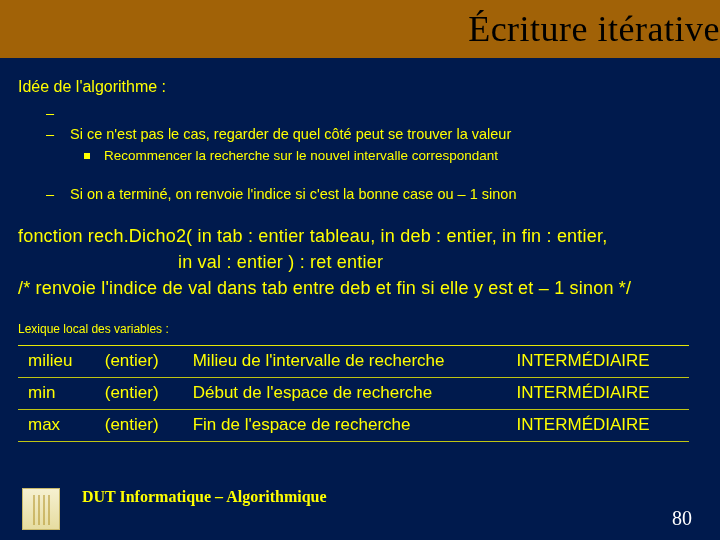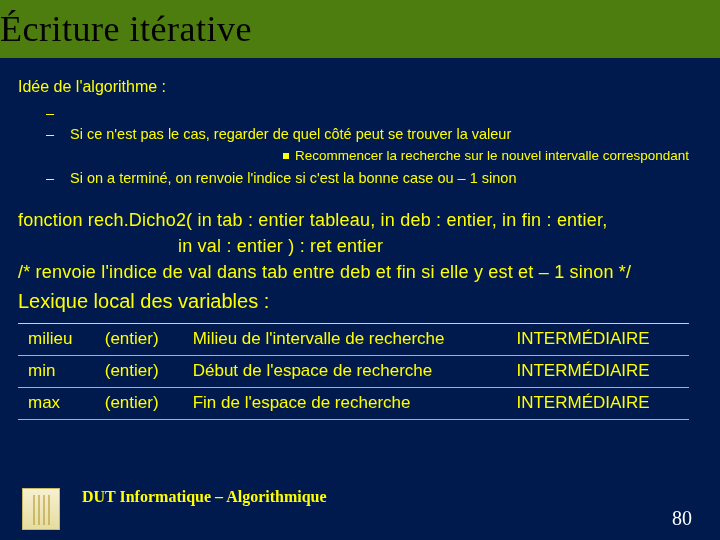--- a/index.html
+++ b/index.html
@@ -4,26 +4,26 @@
 <style>
   * { box-sizing: border-box; margin: 0; padding: 0; }
   html, body { width: 720px; height: 540px; overflow: hidden; }
   body {
     background: #001a4d;
     font-family: Arial, Helvetica, sans-serif;
     color: #ffff00;
     position: relative;
   }
   .title-area {
-    background: #4d7c0f;
+    background: #a16207;
     width: 100%;
     height: 64px;
     display: flex;
     align-items: center;
-    justify-content: flex-start;
+    justify-content: flex-end;
     border-bottom: 6px solid #001a4d;
   }
   .title-area h1 {
     font-family: "Times New Roman", Times, serif;
     font-size: 36px;
     font-weight: 400;
     color: #000000;
     letter-spacing: 0.5px;
   }
   .content {
@@ -44,45 +44,44 @@
     gap: 14px;
     margin-bottom: 2px;
   }
   .dash-item .marker {
     width: 10px;
     flex: 0 0 auto;
   }
   .sub {
     padding-left: 38px;
     display: flex;
-    gap: 6px;
+    gap: 14px;
     font-size: 13.5px;
-    margin: 2px 0 4px 0;
-    justify-content: flex-end;
+    margin: 2px 0 20px 0;
   }
   .sub .dot {
     width: 6px;
     height: 6px;
     background: #ffff00;
     border-radius: 0;
     margin-top: 6px;
     flex: 0 0 auto;
   }
   .sig {
     margin-top: 18px;
     font-size: 18px;
     line-height: 1.45;
     letter-spacing: 0.2px;
   }
   .sig .indent {
     padding-left: 160px;
   }
   .lexique {
-    margin-top: 3px;
-    font-size: 20px;
+    margin-top: 20px;
+    font-size: 12px;
   }
   .vars-table {
     margin-top: 8px;
     width: 100%;
     border-collapse: collapse;
     font-size: 17px;
   }
   .vars-table td {
     border-top: 1px solid rgba(255,255,0,0.75);
     border-bottom: 1px solid rgba(255,255,0,0.75);

